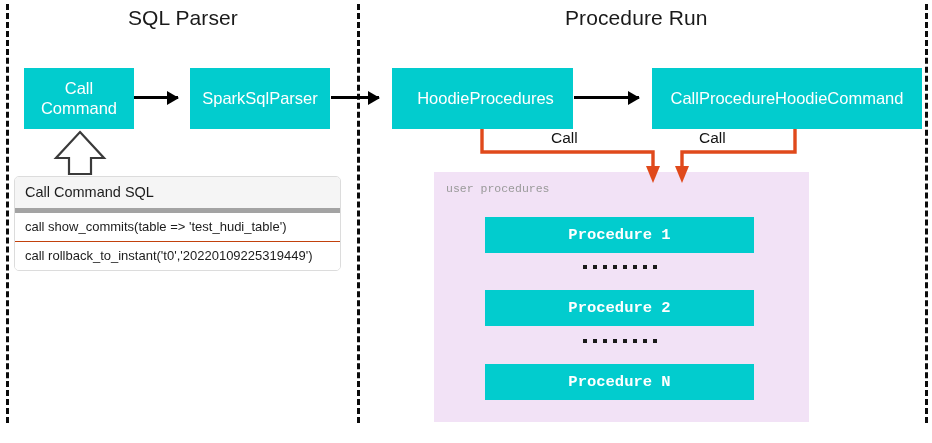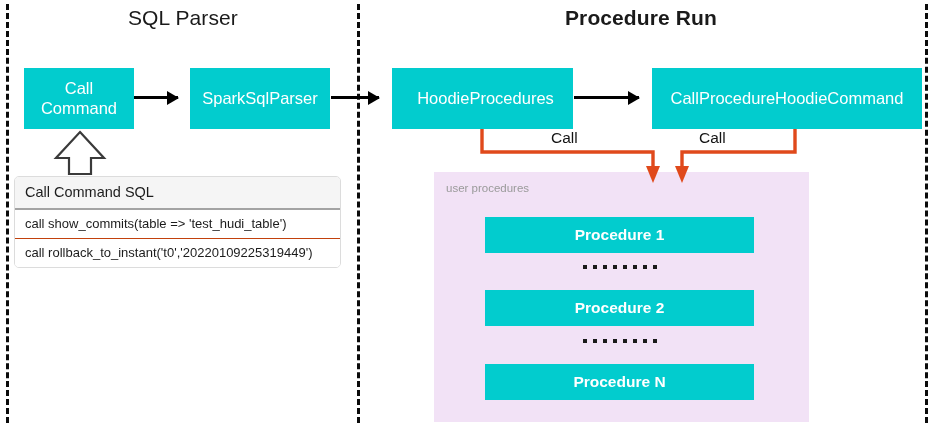--- a/index.html
+++ b/index.html
@@ -29,21 +29,21 @@
 
   
   .section-title{
     position:absolute;
     font-size:21px;
     color:#1a1a1a;
     white-space:nowrap;
     letter-spacing:.1px;
   }
   #title-sql{left:128px;top:6px;}
-  #title-proc{left:565px;top:6px;font-weight:bold;}
+  #title-proc{left:565px;top:6px;}
 
   
   .tealbox{
     position:absolute;
     background:#02ccce;
     color:#ffffff;
     display:flex;
     align-items:center;
     justify-content:center;
     text-align:center;
@@ -91,21 +91,21 @@
     left:14px;top:176px;
     width:327px;
     border:1px solid #dcdcdc;
     border-radius:5px;
     background:#ffffff;
     box-sizing:border-box;
     overflow:hidden;
   }
   #sql-card-header{
     background:#f5f5f5;
-    border-bottom:2px solid #a3a3a3;
+    border-bottom:5px solid #a3a3a3;
     padding:7px 10px 8px 10px;
     font-size:14.5px;
     color:#1c1c1c;
   }
   .sql-row{
     background:#ffffff;
     border-bottom:1px solid #c2410c;
     padding:6px 10px 7px 10px;
     font-size:13px;
     color:#1c1c1c;
@@ -130,20 +130,21 @@
   }
   #label-build{left:546px;top:129px;}
   #label-call{left:694px;top:129px;}
 
   
   #user-procedures-panel{
     position:absolute;
     left:434px;top:172px;
     width:375px;height:250px;
     background:#f2e2f6;
+    font-family:Liberation Mono, monospace;
   }
   #user-procedures-caption{
     position:absolute;
     left:12px;top:10px;
     font-size:11.5px;
     color:#9a9a9a;
   }
   .proc-box{
     position:absolute;
     left:51px;

